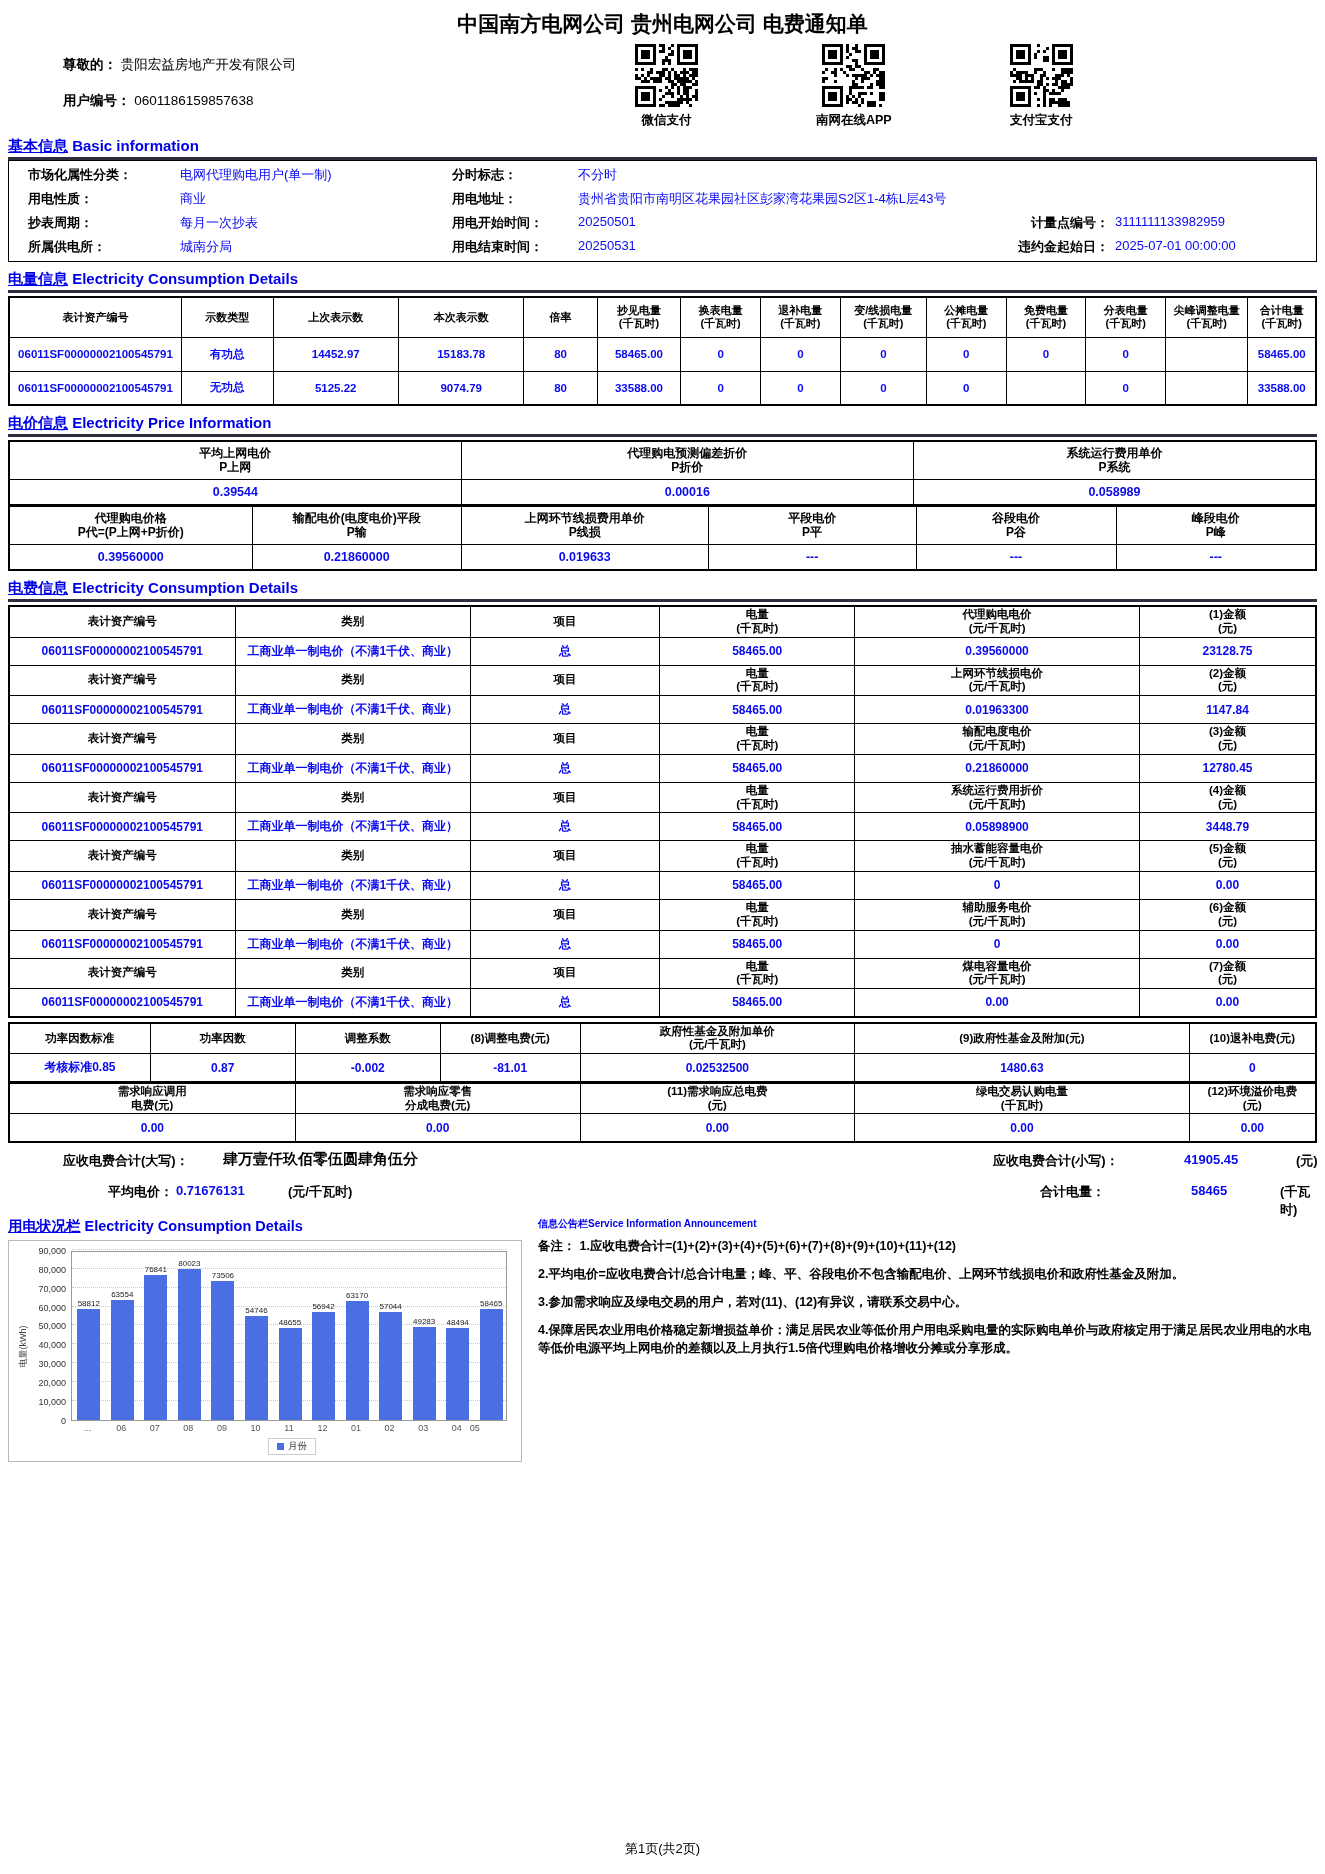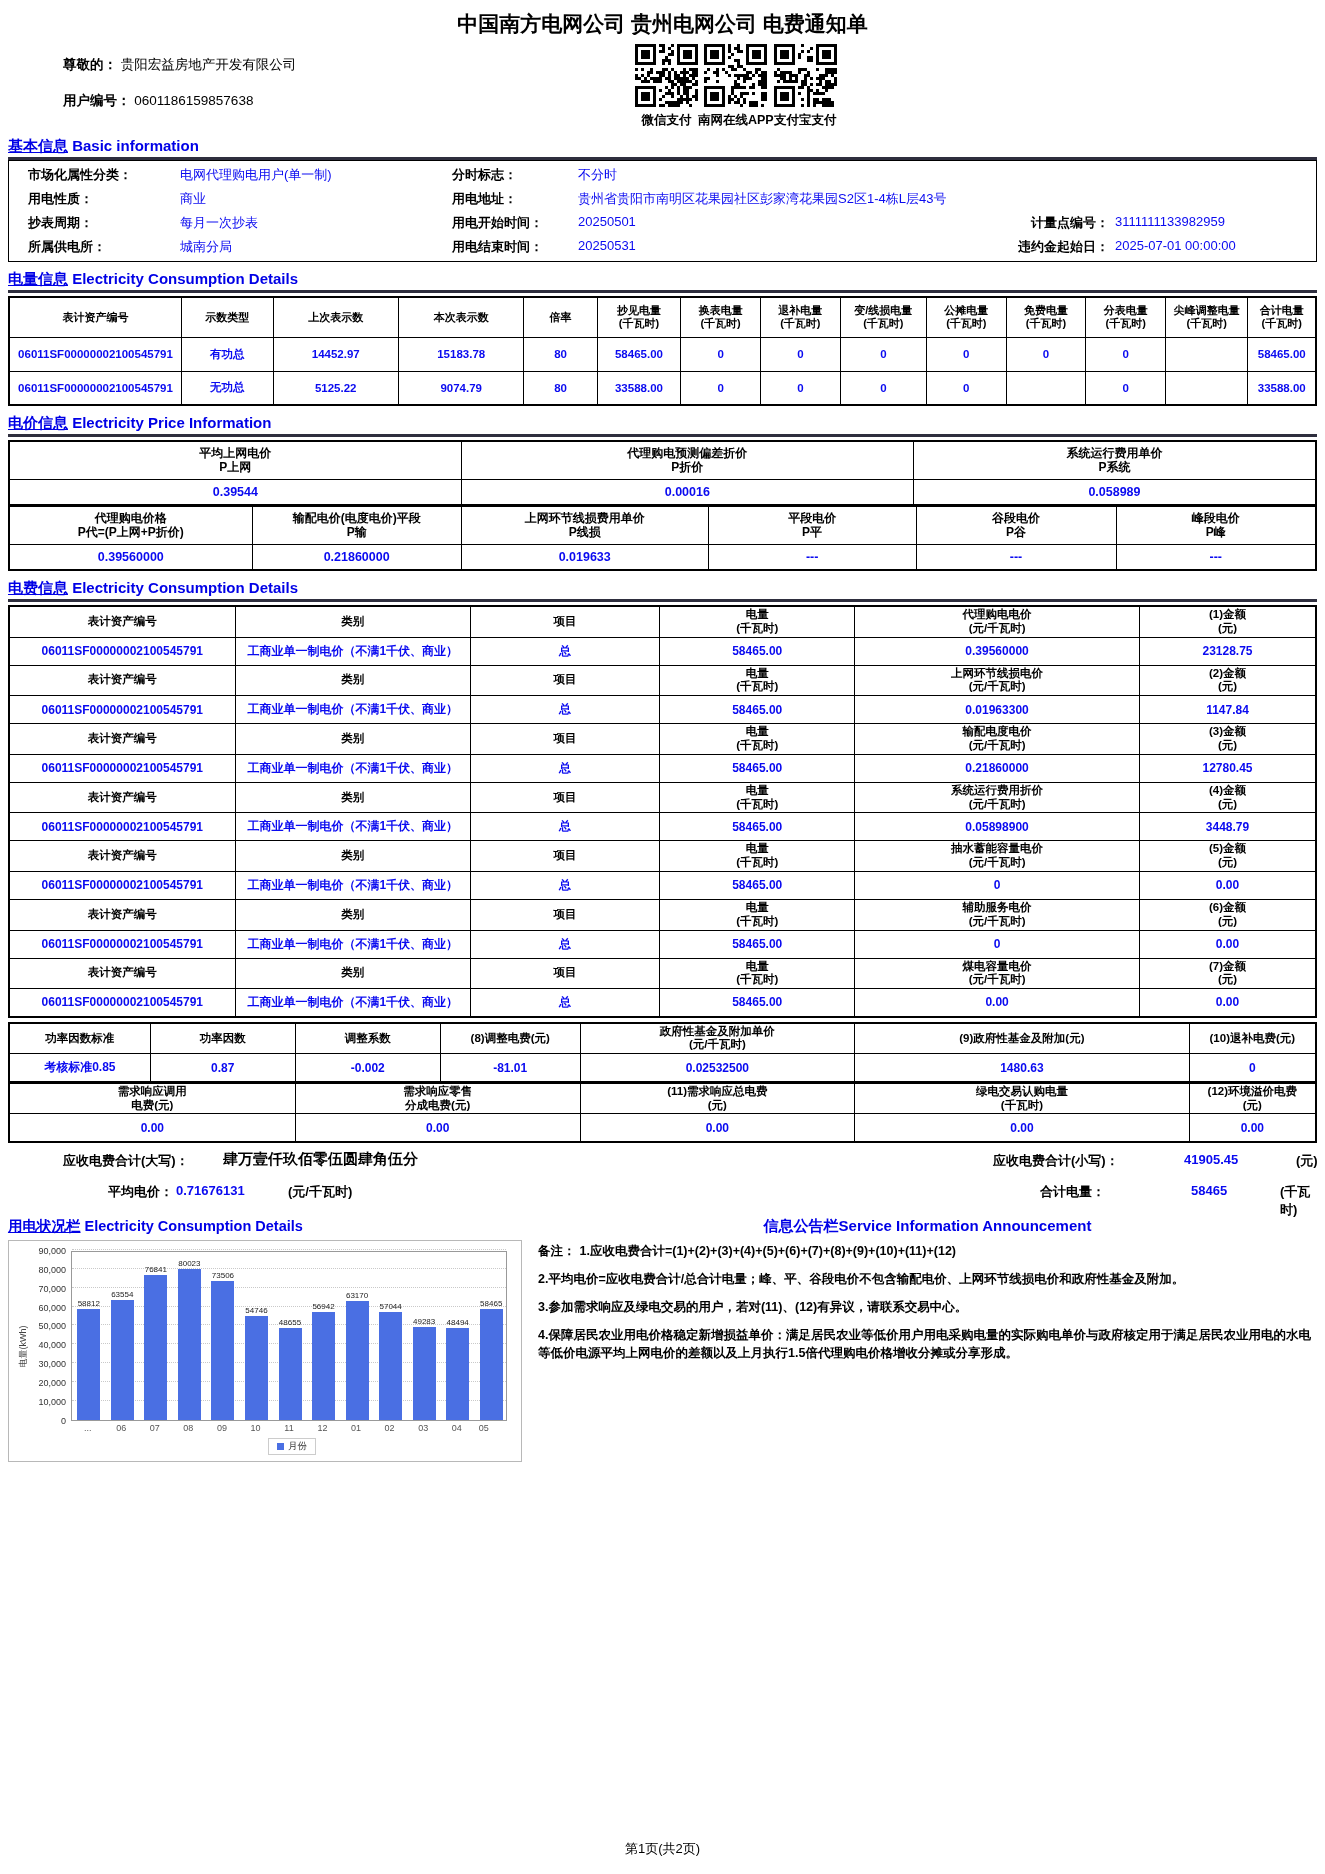--- a/index.html
+++ b/index.html
@@ -6,21 +6,21 @@
   *{ box-sizing:border-box; }
   html,body{ margin:0; padding:0; }
   body{ width:1325px; height:1874px; position:relative; overflow:hidden; background:#fff; color:#000;
         font-family:"Liberation Sans","DejaVu Sans",sans-serif; font-size:13px; }
   .page{ padding:6px 8px 0 8px; }
   .title{ text-align:center; font-weight:bold; font-size:21px; margin-top:4px; }
   .head-row{ display:flex; margin-top:6px; }
   .cust{ flex:none; width:560px; margin-left:55px; padding-top:12px; }
   .cust-line{ margin-bottom:18px; font-size:13.5px; }
   .lbl{ font-weight:bold; }
-  .qrs{ display:flex; margin-left:12px; }
+  .qrs{ display:flex; margin-left:12px; gap:118px; }
   .qr{ text-align:center; }
   .qr-label{ margin-top:2px; font-size:12.5px; font-weight:bold; }
   .sec{ margin-top:8px; border-bottom:3px solid #2e2e3e; padding-bottom:1px;
         color:var(--secblue); font-weight:bold; font-size:15px; }
   .sec-zh{ text-decoration:underline; }
   .bi-box{ border:1px solid #000; padding:2px 9px; }
   .bi-row{ display:flex; padding:3px 10px; font-size:13px; }
   .bi-label{ font-weight:bold; }
   .bi-value{ color:var(--blue); }
   .bi-l1{ width:152px; } .bi-v1{ width:272px; }
@@ -37,21 +37,21 @@
   .th-fee{ font-size:11.5px; height:30px; }
   .td-fee{ font-size:12px; height:28px; color:var(--blue); font-weight:bold; word-break:break-all; }
   .totals{ position:relative; height:62px; margin-top:4px; }
   .t-label{ position:absolute; font-weight:bold; }
   .t-num{ position:absolute; color:var(--blue); font-weight:bold; }
   .t-big{ position:absolute; font-weight:bold; font-size:15px; }
   .bottom-row{ display:flex; margin-top:6px; align-items:flex-start; }
   .chart-col{ flex:none; width:520px; }
   .chart-title{ color:var(--secblue); font-weight:bold; font-size:14.5px; margin:2px 0 4px 0; }
   .ann-col{ flex:1; padding-left:10px; }
-  .ann-title{ color:var(--secblue); font-weight:bold; font-size:15px; margin:2px 0 6px 0;text-align:center; }
+  .ann-title{ color:var(--secblue); font-weight:bold; font-size:10px; margin:2px 0 6px 0; }
   .note{ font-weight:bold; font-size:12.5px; line-height:1.45; margin-bottom:10px; }
   .note-prefix{ margin-right:4px; }
   .chart-wrap{ position:relative; border:1px solid #b8b8b8; padding:10px 8px 6px 14px; width:514px; background:#fff; }
   .chart-body{ display:flex; }
   .ticks{ position:relative; width:48px; flex:none; }
   .tick{ position:absolute; right:5px; font-size:9px; color:#333; }
   .plot{ position:relative; flex:none; border:1px solid #999; background:#fff; }
   .grid{ position:absolute; left:0; right:0; height:0; border-top:1px dotted #c9c9c9; }
   .bar{ position:absolute; bottom:0; background:var(--bar); }
   .bar-val{ position:absolute; font-size:8px; color:#222; text-align:center; }
@@ -1101,21 +1101,21 @@
             <span class="xlab" style="left: 67.0769px; width: 33.5385px;">07</span>
             <span class="xlab" style="left: 100.615px; width: 33.5385px;">08</span>
             <span class="xlab" style="left: 134.154px; width: 33.5385px;">09</span>
             <span class="xlab" style="left: 167.692px; width: 33.5385px;">10</span>
             <span class="xlab" style="left: 201.231px; width: 33.5385px;">11</span>
             <span class="xlab" style="left: 234.769px; width: 33.5385px;">12</span>
             <span class="xlab" style="left: 268.308px; width: 33.5385px;">01</span>
             <span class="xlab" style="left: 301.846px; width: 33.5385px;">02</span>
             <span class="xlab" style="left: 335.385px; width: 33.5385px;">03</span>
             <span class="xlab" style="left: 368.923px; width: 33.5385px;">04</span>
-            <span class="xlab" style="left: 396px; width: 33.5385px;">05</span>
+            <span class="xlab" style="left: 387px; width: 33.5385px;">05</span>
           </div>
         <div class="legend-row">
           <div class="legend">
             <span class="legend-swatch"></span>
             <span>月份</span>
           </div>
         </div>
       </div>
     </div>
     <div class="ann-col">

